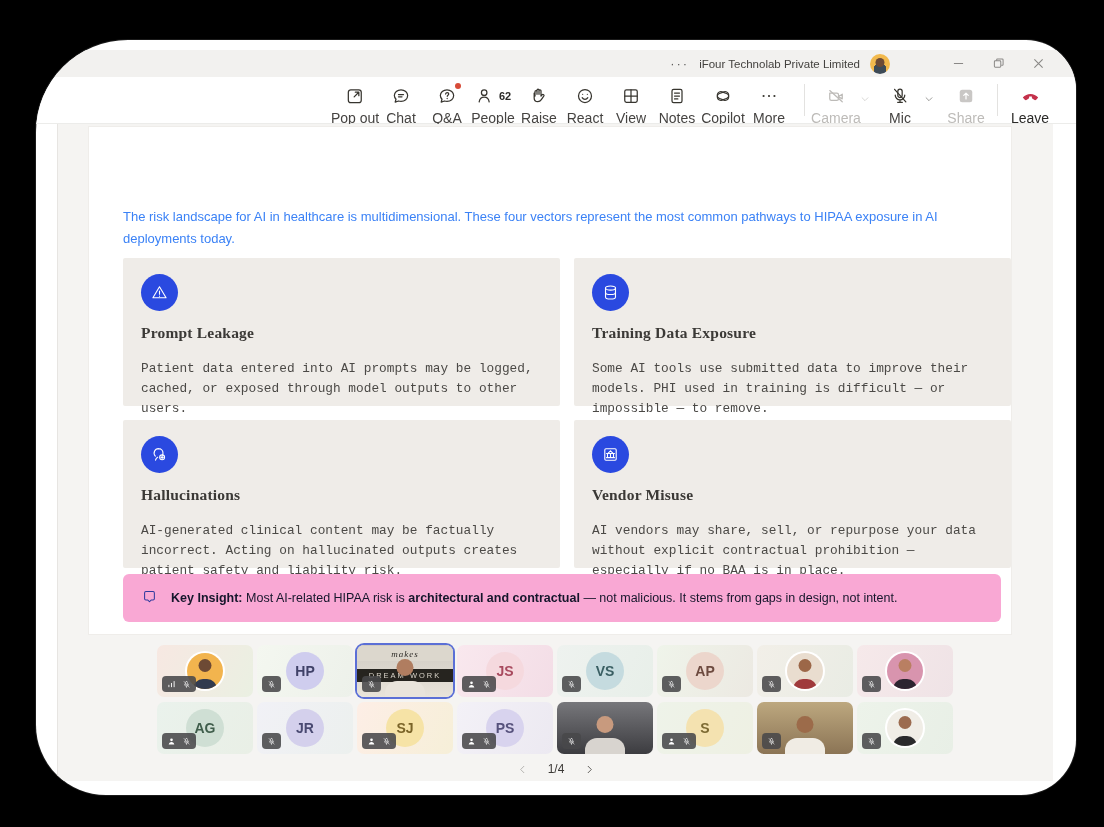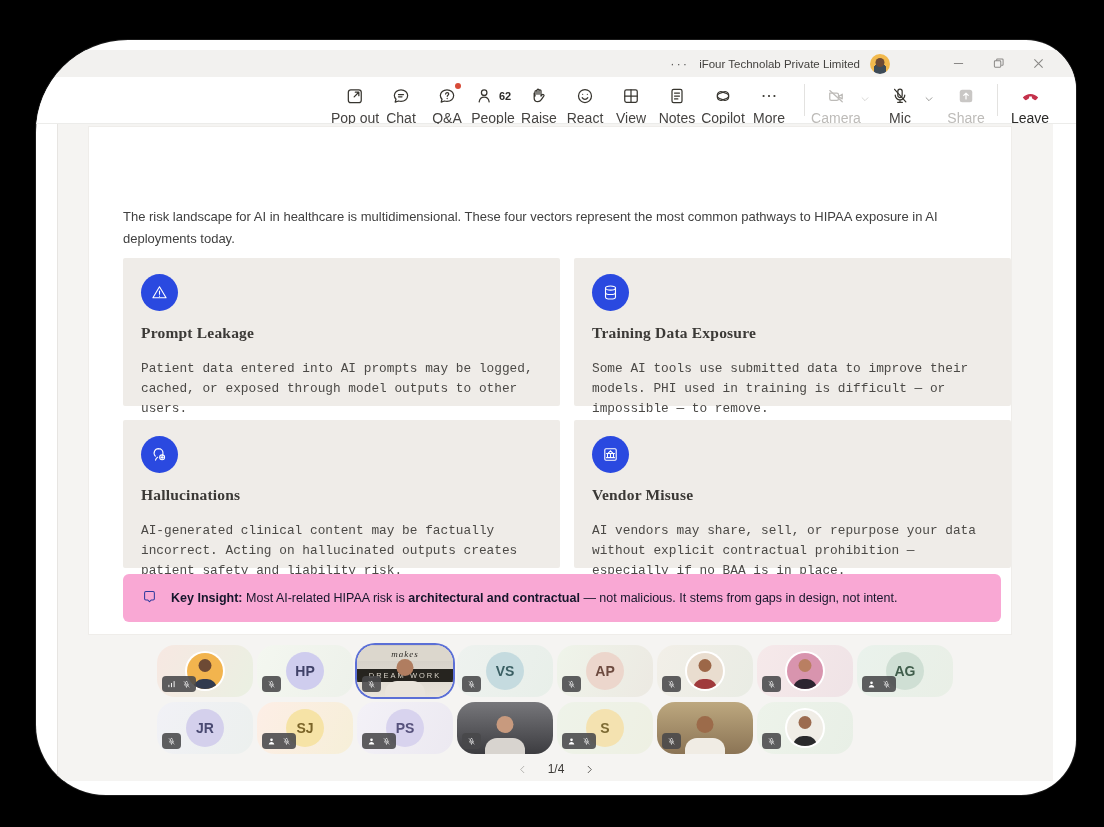--- a/index.html
+++ b/index.html
@@ -51,42 +51,42 @@
 
   
   .content { position:absolute; left:21px; right:23px; top:84px; height:657px;
     background:#f5f4f2; border-left:1px solid #e7e5e2; }
 
   .slide { position:absolute; left:31px; top:3px; width:922px; height:507px; background:#fff;
     box-shadow:0 0 0 1px #efedea; }
   .slide-title { position:absolute; left:34px; top:20px; font-family:"Liberation Serif", serif;
     font-size:28px; font-weight:bold; color:#1d3a5e; letter-spacing:.2px; }
   .slide-sub { position:absolute; left:34px; top:79px; width:852px; font-size:13px;
-    color:#404040; line-height:1.7; }
+    color:#3b82f6; line-height:1.7; }
 
   .cards { position:absolute; left:34px; top:131px; display:grid;
     grid-template-columns:437px 437px; grid-auto-rows:148px; gap:14px 14px; }
   .card { background:#efece8; padding:16px 18px; border-radius:2px; position:relative; }
   .card-icon { width:37px; height:37px; border-radius:50%; background:#2a49e0;
     display:flex; align-items:center; justify-content:center; }
   .card-icon svg { stroke:#fff; fill:none; stroke-width:1.4; stroke-linecap:round; stroke-linejoin:round; }
   .card h3 { font-family:"Liberation Serif", serif; font-size:15.5px; font-weight:bold;
     color:#3b3936; margin-top:13px; letter-spacing:.2px; }
   .card p { font-size:12.8px; color:#4b4946; line-height:1.55; margin-top:17px;font-family:Liberation Mono, monospace; }
 
   .insight { position:absolute; left:34px; top:447px; width:878px; height:48px; background:#f9a8d4;
     border-radius:6px; display:flex; align-items:center; padding:0 18px; gap:13px; }
   .insight-icon svg { stroke:#2f3a9e; fill:none; stroke-width:1.6; stroke-linecap:round; stroke-linejoin:round; }
   .insight-text { font-size:12.5px; color:#15162b; }
   .insight-text b { font-weight:bold; }
 
   
   .tiles { position:absolute; left:121px; top:605px; display:grid;
     grid-template-columns:repeat(8, 96px); grid-auto-rows:52px; gap:5px 4px; }
-  .tile { border-radius:18px; position:relative; overflow:hidden; cursor:pointer; }
+  .tile { border-radius:7px; position:relative; overflow:hidden; cursor:pointer; }
   .tile.active { box-shadow:0 0 0 2px #5b6fd6; }
   .init-circle { position:absolute; left:50%; top:50%; transform:translate(-50%,-50%);
     width:38px; height:38px; border-radius:50%; display:flex; align-items:center; justify-content:center;
     font-size:14px; font-weight:bold; }
   .badge { position:absolute; left:5px; bottom:5px; background:rgba(72,72,74,.88);
     border-radius:4px; padding:2px 5px; display:flex; align-items:center; gap:6px; height:16px; }
   .badge svg { stroke:#fff; fill:none; stroke-width:1.4; stroke-linecap:round; stroke-linejoin:round; }
   .badge .fillw { fill:#fff; stroke:none; }
 
   .pcircle { position:absolute; left:50%; top:50%; transform:translate(-50%,-50%);
@@ -445,20 +445,33 @@
             <div class="bod"></div>
           </div>
         <div class="badge">
           <svg width="9" height="9" viewBox="0 0 24 24">
               <rect x="9.4" y="3.8" width="5.2" height="10" rx="2.6"></rect>
               <path d="M6.3 11a5.7 5.7 0 0011.4 0M12 16.7v3.3M5.5 4l13.5 15"></path>
             </svg>
         </div>
       </div>
 
+      <div class="tile t-r1-4">
+        <div class="init-circle c-js">JS</div>
+        <div class="badge">
+          <svg width="9" height="9" viewBox="0 0 24 24">
+              <circle class="fillw" cx="12" cy="7.5" r="3.5"></circle>
+              <path class="fillw" d="M4.5 20c.7-4.2 3.6-6.5 7.5-6.5s6.8 2.3 7.5 6.5z"></path>
+            </svg>
+          <svg width="9" height="9" viewBox="0 0 24 24">
+              <rect x="9.4" y="3.8" width="5.2" height="10" rx="2.6"></rect>
+              <path d="M6.3 11a5.7 5.7 0 0011.4 0M12 16.7v3.3M5.5 4l13.5 15"></path>
+            </svg>
+        </div>
+      </div>
 
       <div class="tile t-r1-5">
         <div class="init-circle c-vs">VS</div>
         <div class="badge">
           <svg width="9" height="9" viewBox="0 0 24 24">
               <rect x="9.4" y="3.8" width="5.2" height="10" rx="2.6"></rect>
               <path d="M6.3 11a5.7 5.7 0 0011.4 0M12 16.7v3.3M5.5 4l13.5 15"></path>
             </svg>
         </div>
       </div>

